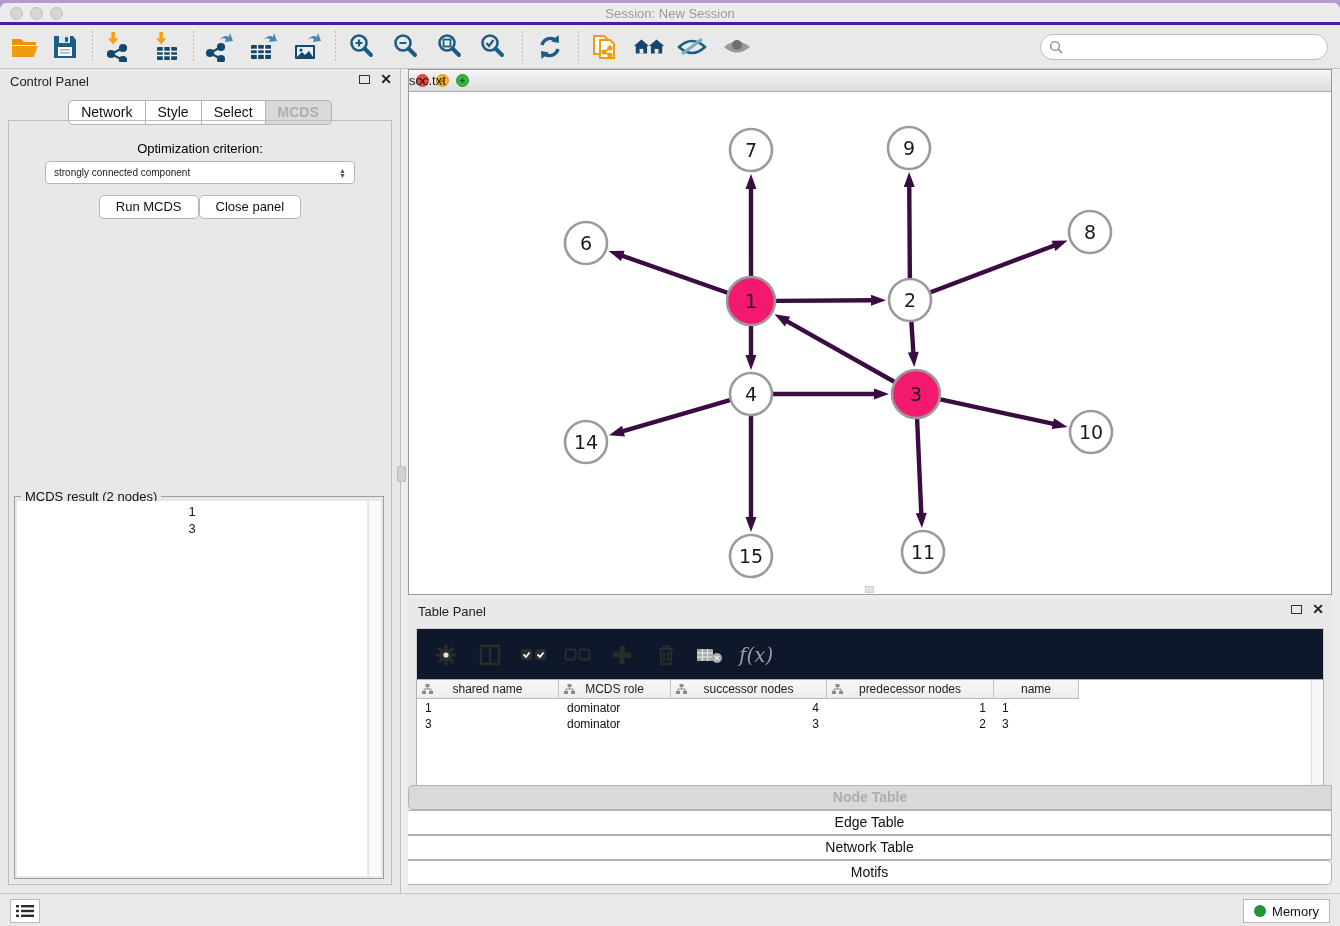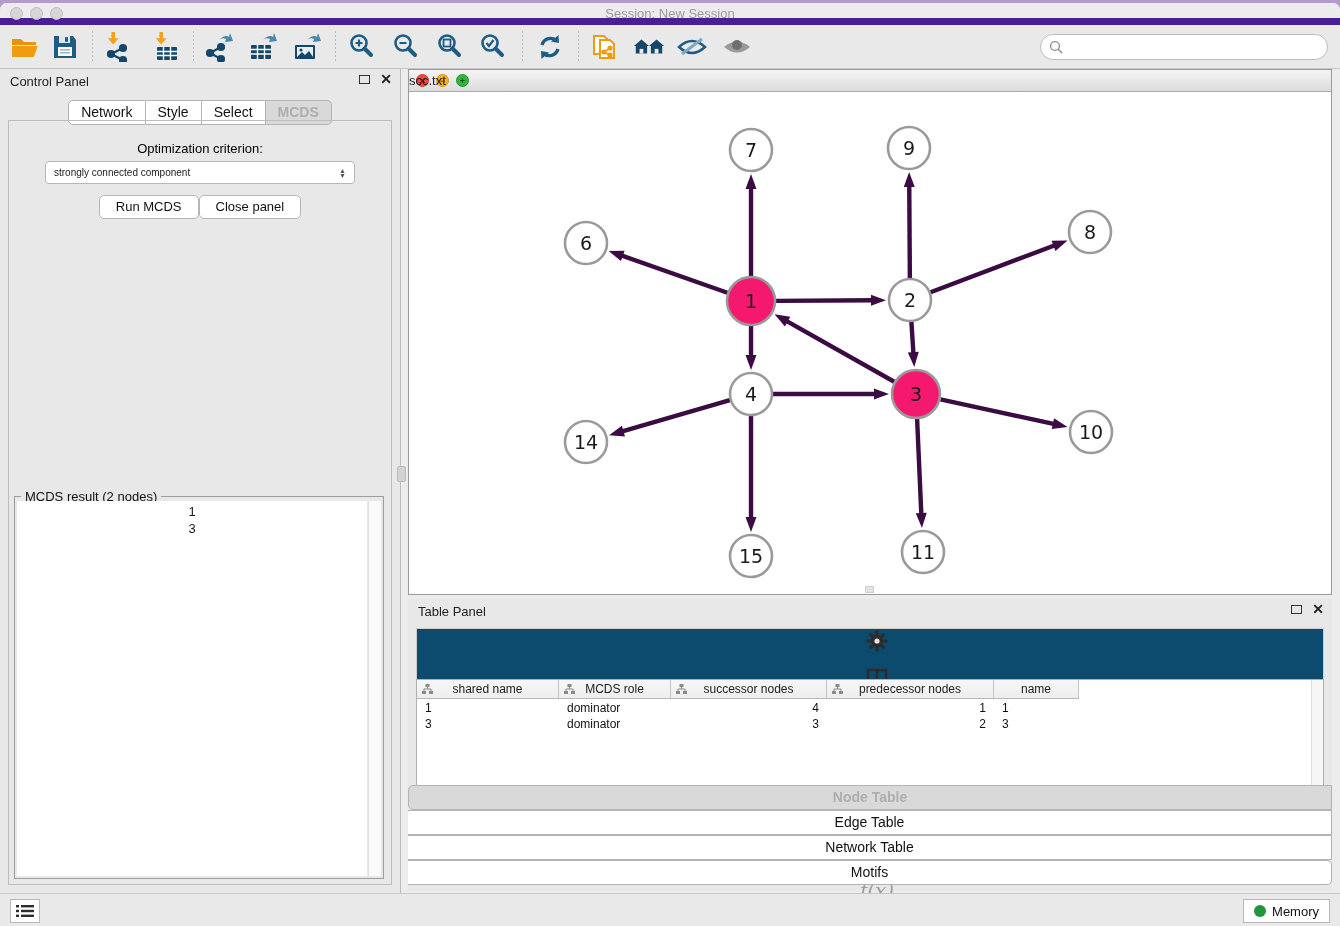--- a/index.html
+++ b/index.html
@@ -3,21 +3,21 @@
 <meta charset="utf-8">
 <style>
   * { margin:0; padding:0; box-sizing:border-box; }
   html,body { width:1340px; height:926px; overflow:hidden; }
   body { background:#b49bcd; font-family:"Liberation Sans", sans-serif; font-size:13px; color:#1a1a1a; }
   .app { position:absolute; left:0; top:3px; width:1340px; height:923px; background:#ececec;
          border-radius:7px 7px 0 0; overflow:hidden; }
 
   
   .titlebar { position:absolute; left:0; top:0; width:100%; height:22px; background:#ececec;
-              border-bottom:7px solid #4c1d95; }
+              border-bottom:3px solid #4c1d95; }
   .tl-dot { position:absolute; top:4px; width:13px; height:13px; border-radius:50%;
             background:#d6d6d6; border:1px solid #bdbdbd; }
   .win-title { position:absolute; top:3px; left:0; width:100%; text-align:center; color:#9a9a9a; font-size:13px; }
 
   
   .toolbar { position:absolute; left:0; top:22px; width:100%; height:44px; background:#e9e9e9;
              border-bottom:1px solid #c6c6c6; }
   .tb-btn { position:absolute; top:7px; width:34px; height:30px; display:flex; align-items:center; justify-content:center; }
   .tb-sep { position:absolute; top:6px; width:1px; height:32px;
             background-image:linear-gradient(#b9b9b9 50%, transparent 50%); background-size:1px 4px; }
@@ -71,22 +71,22 @@
   .light { position:absolute; top:4px; width:13px; height:13px; border-radius:50%; font-size:9px; font-weight:bold;
            display:flex; align-items:center; justify-content:center; color:rgba(80,0,0,.75); }
   .light.red { background:#ef4b4b; border:1px solid #d33; left:7px; }
   .light.yellow { background:#f6b020; border:1px solid #d99b14; left:27px; color:#7a5500; }
   .light.green { background:#33b440; border:1px solid #23962f; left:47px; color:#0b4d12; }
   .net-canvas { position:absolute; left:0; top:22px; width:922px; height:502px; background:#fff; }
   .canvas-handle { position:absolute; left:456px; bottom:1px; width:9px; height:7px; background:#e3e3e3; border:1px solid #cfcfcf; }
 
   
   .table-panel { position:absolute; left:408px; top:596px; width:924px; height:292px; background:#e8e8e8; }
-  .tp-toolbar { position:absolute; left:8px; right:8px; top:29px; height:53px; background:#0c4a6e;
-                border:1px solid #cdcdcd; display:flex; align-items:center; gap:14px; padding-left:14px;flex-direction:column; }
+  .tp-toolbar { position:absolute; left:8px; right:8px; top:29px; height:53px; background:#0f172a;
+                border:1px solid #cdcdcd; display:flex; align-items:center; gap:14px; padding-left:14px; }
   .tp-tool { width:30px; height:30px; display:flex; align-items:center; justify-content:center; }
   .fx-label { font-family:"DejaVu Serif", serif; font-style:italic; font-size:20px; color:#9c9c9c; }
 
   .ntable { position:absolute; left:8px; right:8px; top:80px; bottom:46px; background:#fff; border:1px solid #b0b0b0; overflow:hidden; }
   .ntable-head { position:absolute; left:0; top:0; height:19px; display:flex; }
   .th-cell { background:linear-gradient(#f7f7f7,#ededed); border-right:1px solid #c4c4c4; border-bottom:1px solid #b8b8b8;
              display:flex; align-items:center; justify-content:center; gap:5px; font-size:12px; color:#222; position:relative; }
   .th-cell .col-icon { position:absolute; left:5px; top:4px; }
   .nrow { position:absolute; left:0; display:flex; height:16px; }
   .td-cell { font-size:12px; color:#111; padding:1px 8px 0; white-space:nowrap; overflow:hidden; }

